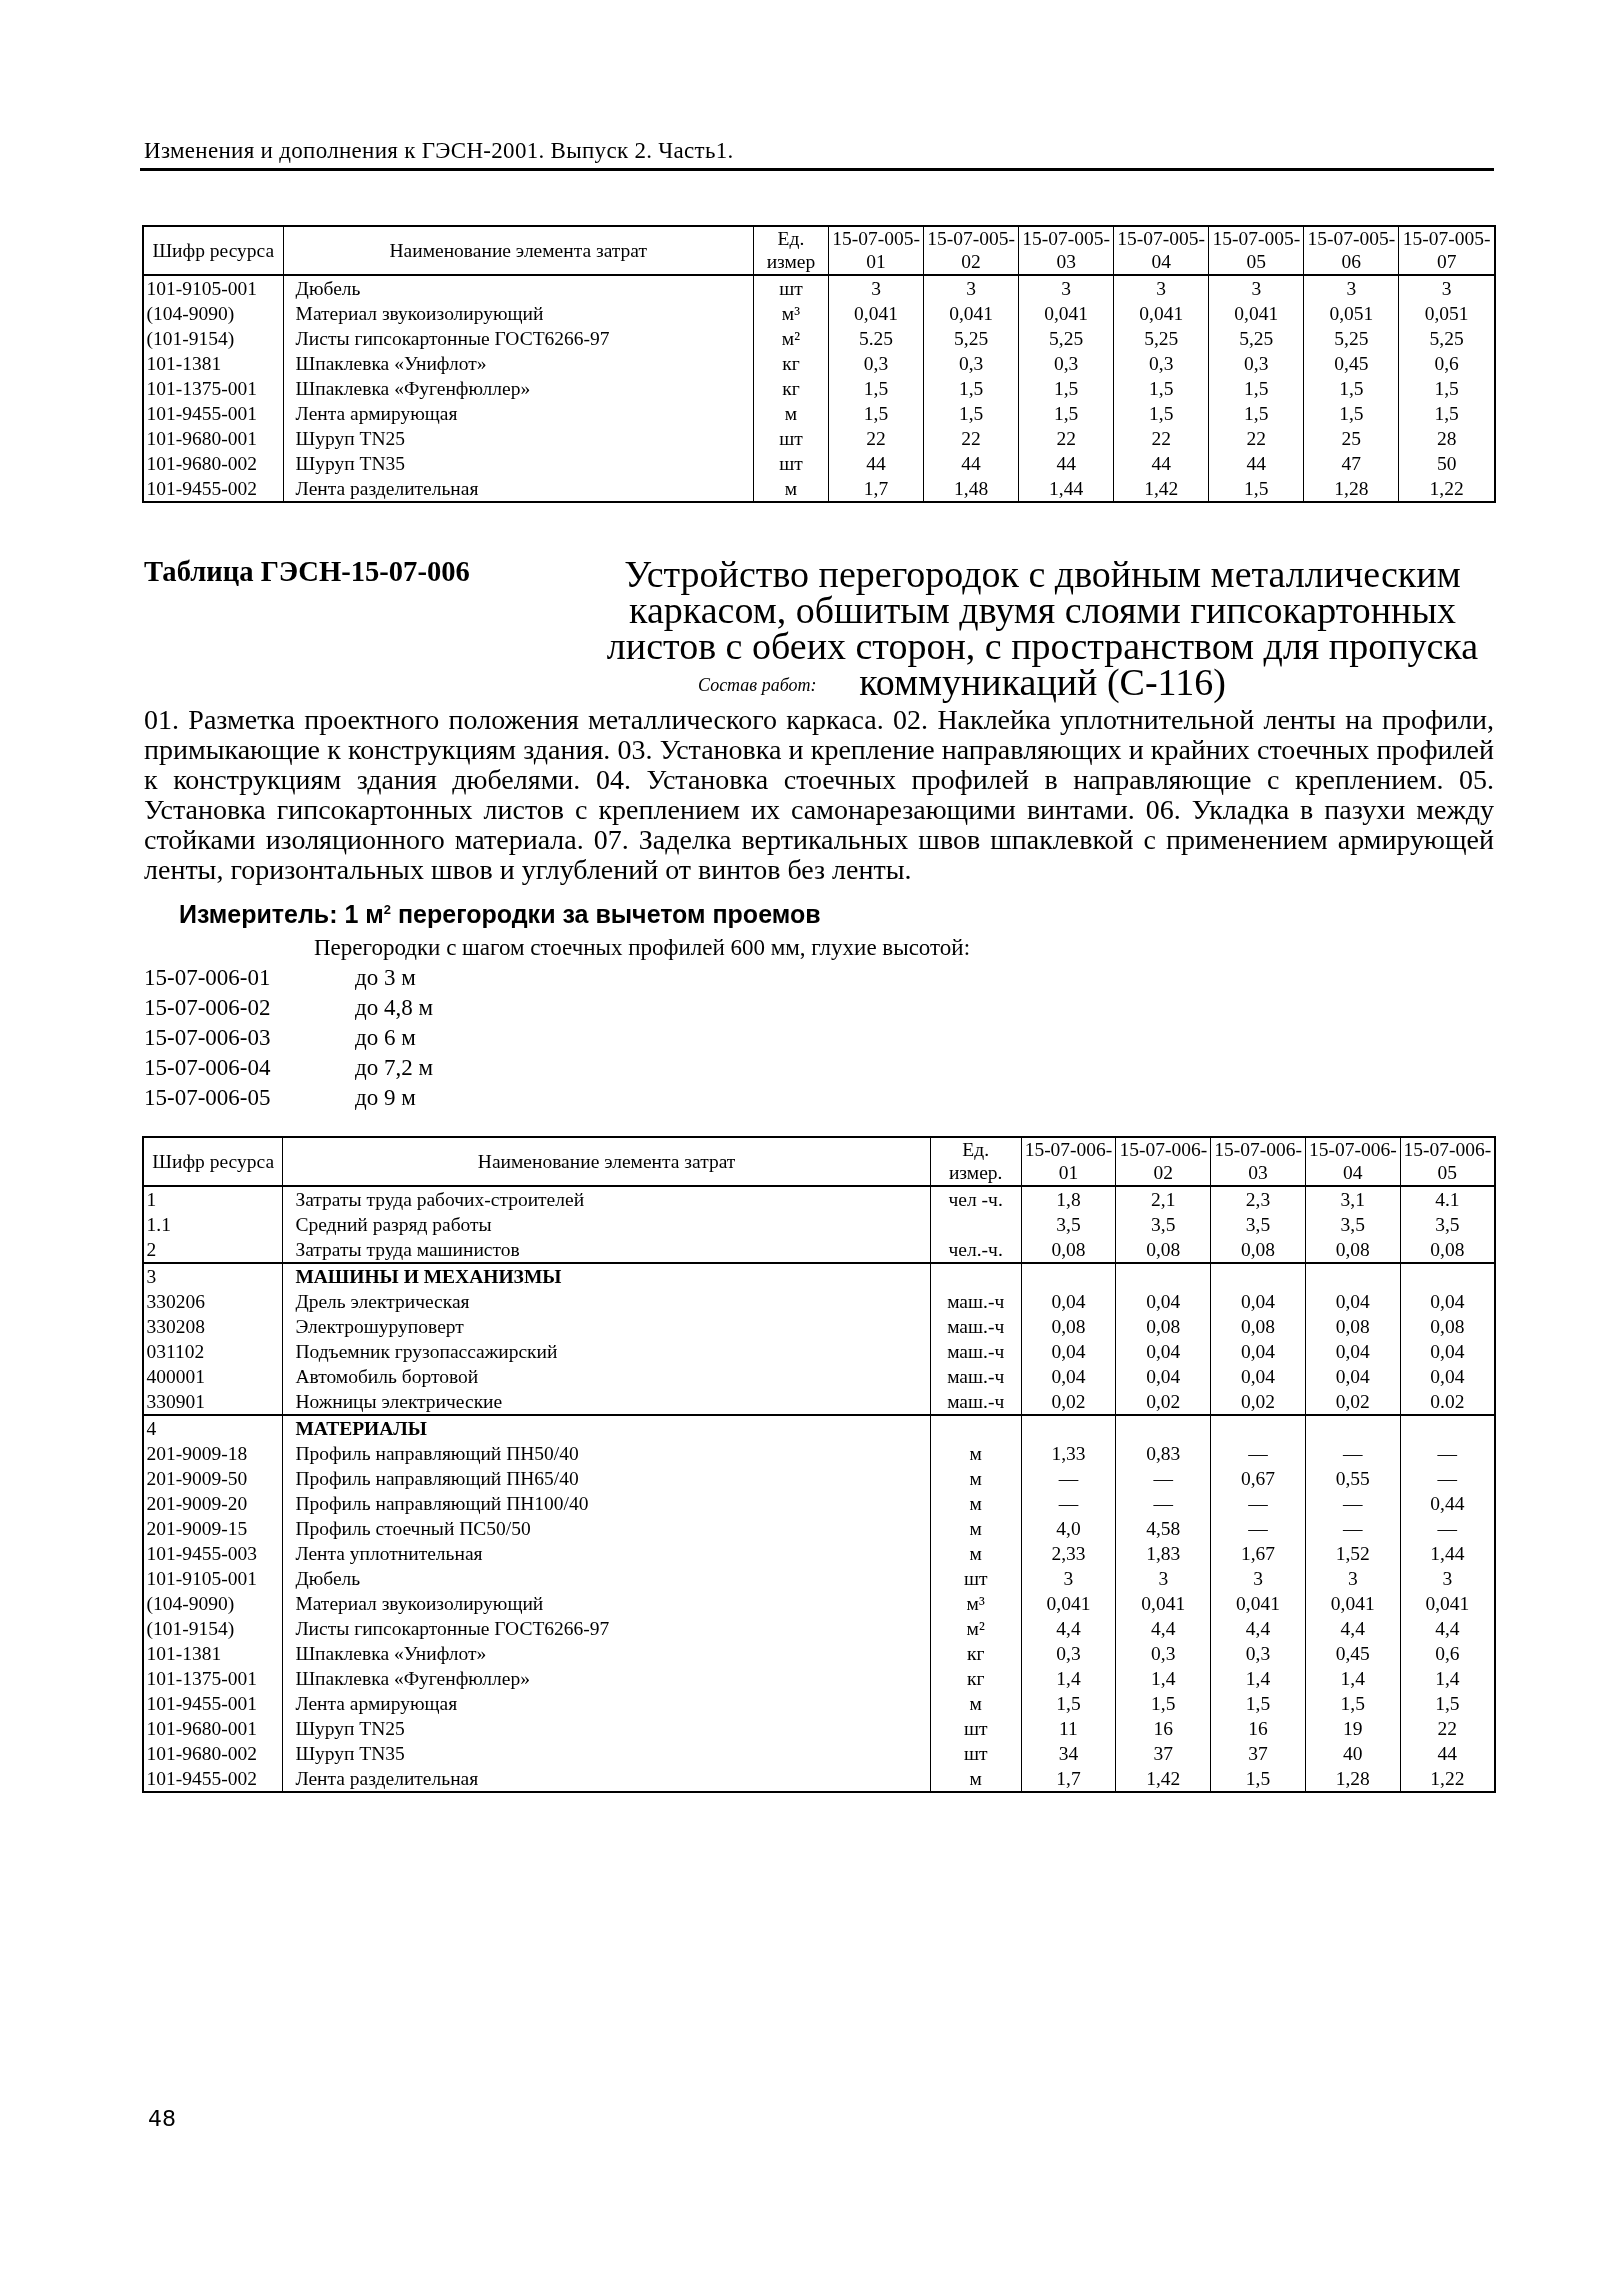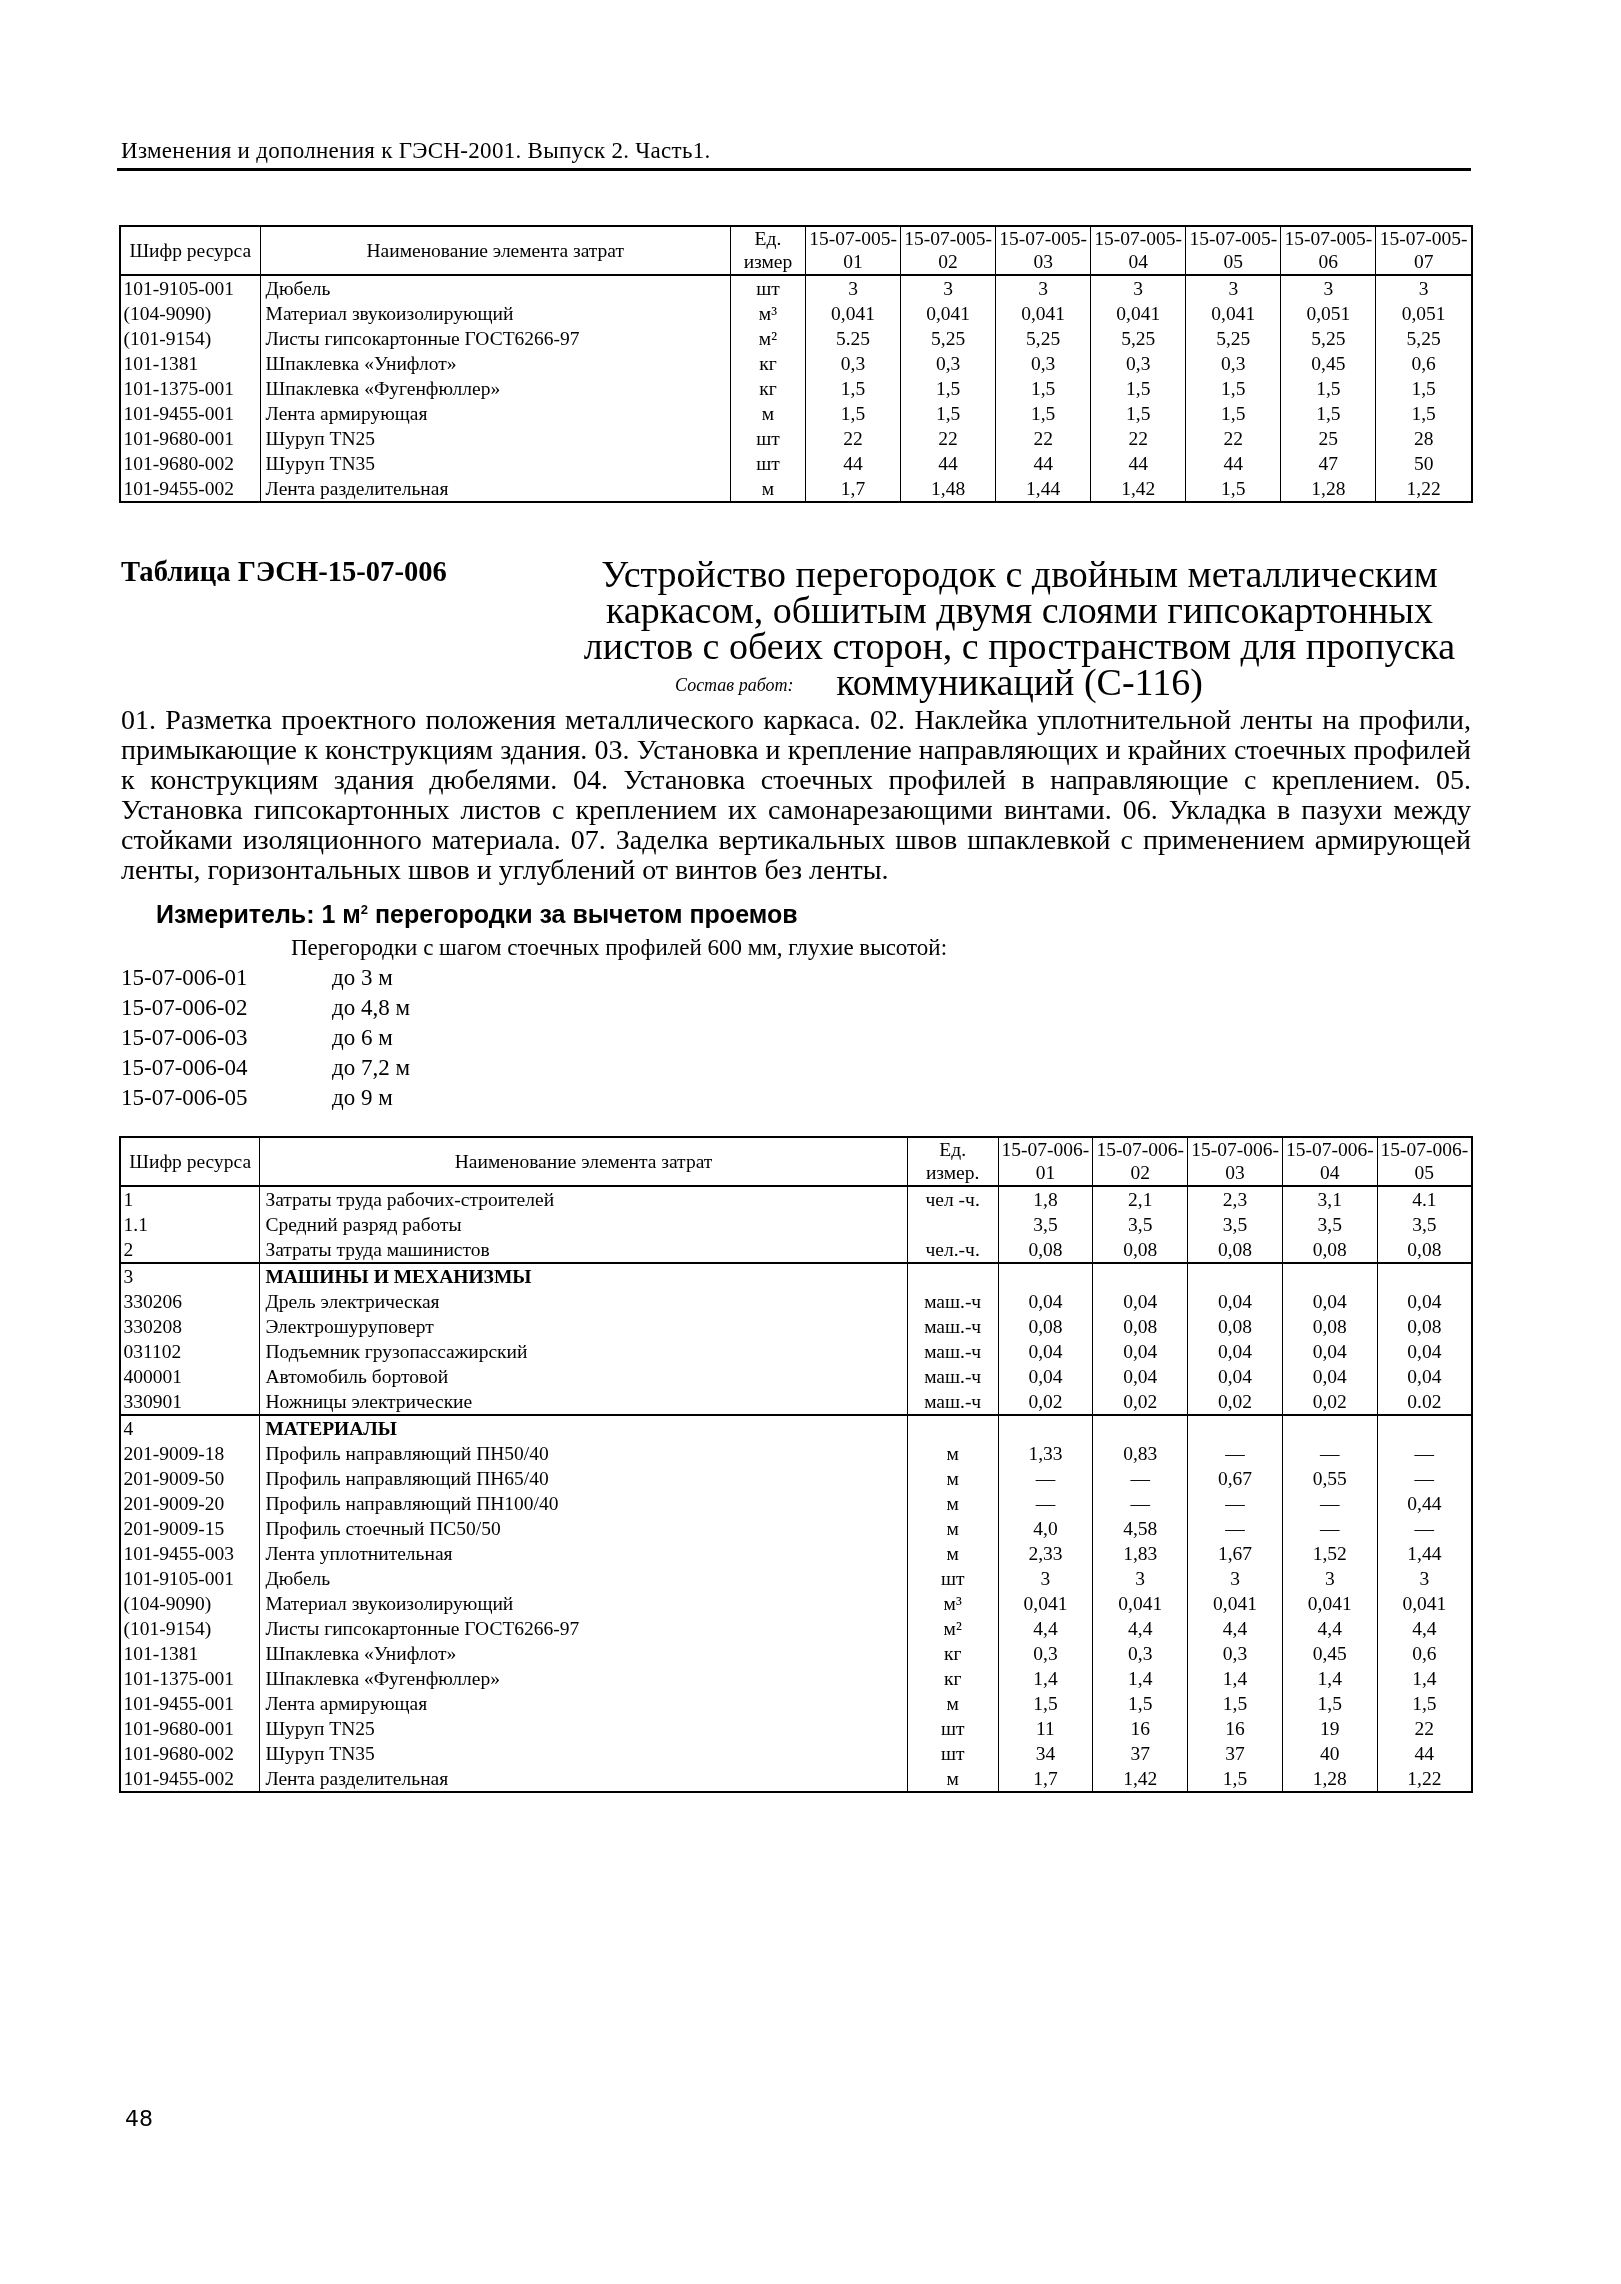--- a/index.html
+++ b/index.html
@@ -1,25 +1,25 @@
 <!DOCTYPE html>
 <html style="font-size:10.4px"><head>
 <meta charset="utf-8">
 <style>
   html, body { margin:0; padding:0; background:#ffffff; }
   body { width:1622px; height:2284px; position:relative; font-family:"Liberation Serif", serif; color:#000; }
-  .abs { position:absolute; }
+  .abs { position:absolute;margin-left:23px; }
   #running-header { left:121px; top:138px; font-size:23px; letter-spacing:0.3px; }
   #header-rule { left:117px; top:168px; width:1354px; height:2.6px; background:#000; }
 
   table.gesn { border-collapse:collapse; font-family:"Liberation Serif", serif; font-size:19.5px; line-height:25px; }
   table.gesn th { font-weight:normal; border:1.3px solid #000; padding:0 2.6px; line-height:23.4px; text-align:center; vertical-align:middle; }
   table.gesn td { border-left:1.3px solid #000; border-right:1.3px solid #000; padding:0 2.6px; white-space:nowrap; }
   table.gesn td.code { text-align:left; }
-  table.gesn td.name { text-align:left; padding-left:5px; }
+  table.gesn td.name { text-align:left; padding-left:12px; }
   table.gesn td.unit { text-align:center; }
   table.gesn td.val { text-align:center; }
   table.gesn thead tr th { border-bottom:2.6px solid #000; }
   table.gesn { border:2.6px solid #000; }
   table.gesn tr.group-end td { border-bottom:2.6px solid #000; }
   table.gesn tr.section td.name { font-weight:bold; }
   table.gesn tr.section td.code { }
   sup { font-size:13px; line-height:0; }
 
   #table1 { left:119px; top:225px; width:1354px; }

